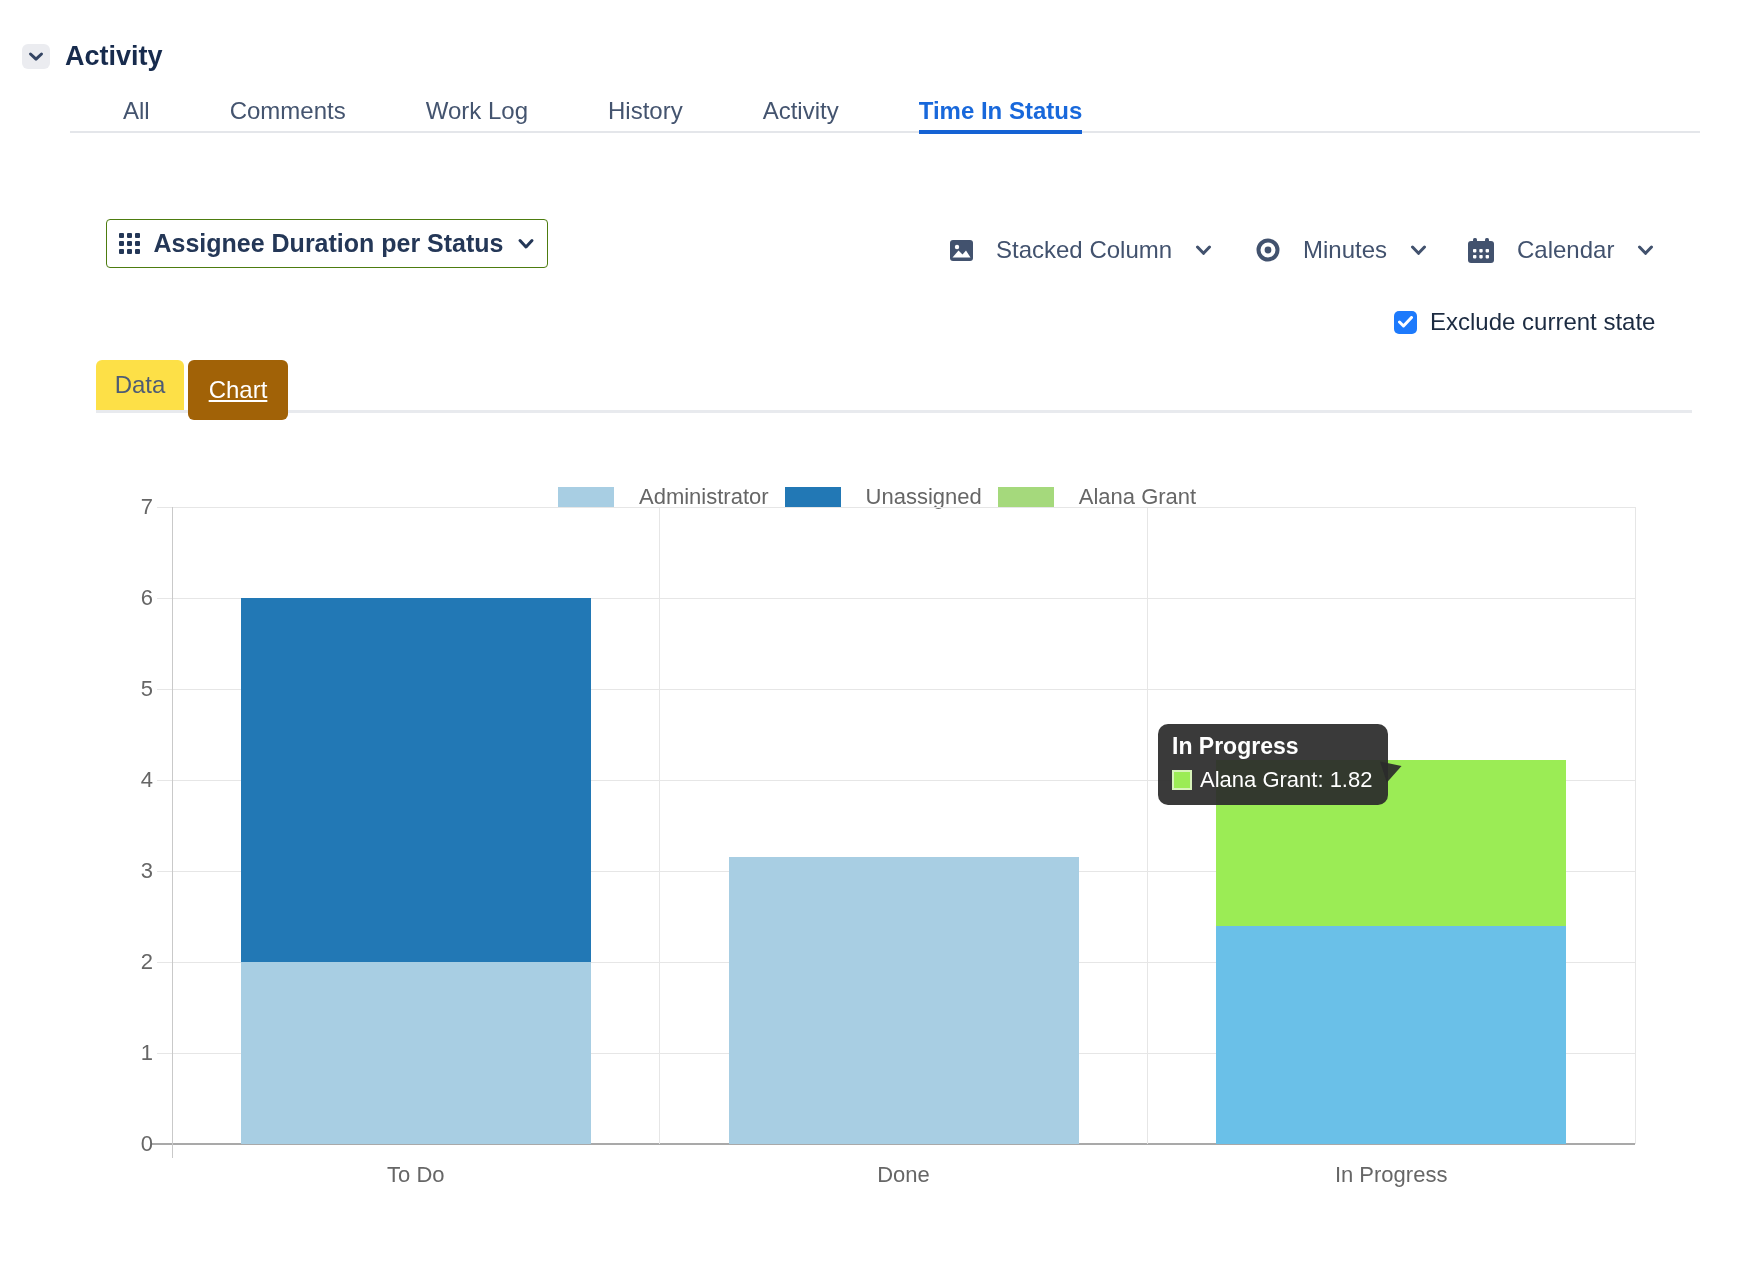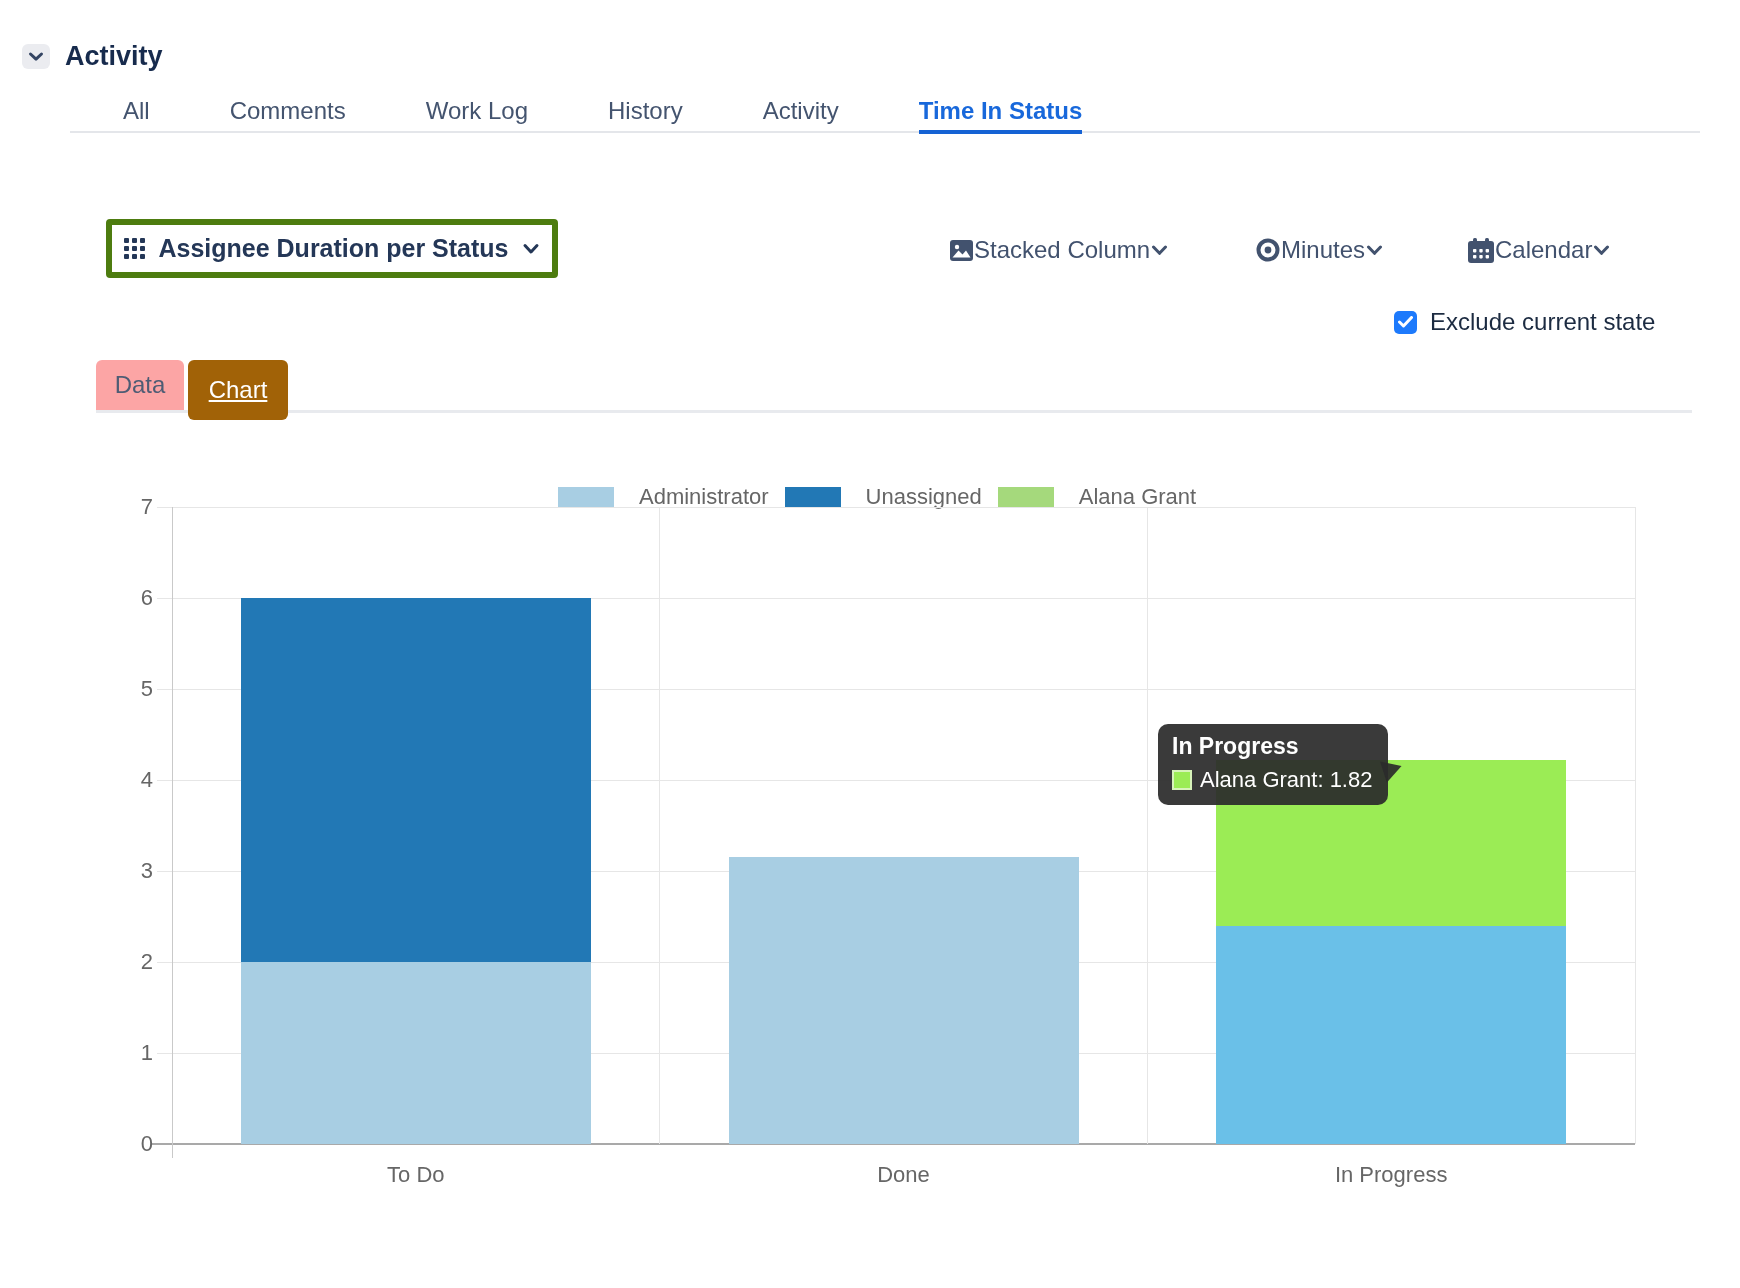--- a/index.html
+++ b/index.html
@@ -16,38 +16,38 @@
   #activity-title{font-size:27px;font-weight:600;color:#172b4d;}
 
   
   #tabs{left:79px;top:97px;display:flex;gap:36px;align-items:flex-end;}
   .tab{font-size:24px;font-weight:500;color:#44546f;padding-bottom:9px;cursor:pointer;white-space:nowrap;margin-left:44px;}
   .tab.active{color:#1868db;font-weight:600;border-bottom:4px solid #1562d4;padding-bottom:5px;}
   #tabs-divider{left:70px;top:131px;width:1630px;height:2px;background:#e4e6ea;}
 
   
   #report-button{left:106px;top:219px;width:440px;height:47px;background:#fff;
-    border:6px solid #4d7c0f;border-radius:4px;display:flex;align-items:center;
+    border:1px solid #4d7c0f;border-radius:4px;display:flex;align-items:center;
     justify-content:center;gap:13px;cursor:pointer;}
   #report-button .label{font-size:25px;font-weight:bold;color:#243757;}
-  .ctrl-group{display:flex;align-items:center;gap:1px;cursor:pointer;height:44px;}
+  .ctrl-group{display:flex;align-items:center;gap:23px;cursor:pointer;height:44px;}
   .ctrl-group .label{font-size:24px;color:#42526e;}
   #ctrl-chart-type{left:950px;top:228px;}
   #ctrl-unit{left:1256px;top:228px;}
   #ctrl-calendar{left:1468px;top:228px;}
 
   #exclude-row{left:1394px;top:292px;display:flex;align-items:center;gap:13px;cursor:pointer;margin-top:16px;}
   #exclude-checkbox{width:23px;height:23px;background:#1d7afc;border-radius:5px;
     display:flex;align-items:center;justify-content:center;}
   #exclude-label{font-size:24px;color:#1c2b41;}
 
   
   .toggle-tab{top:360px;height:50px;display:flex;align-items:center;justify-content:center;
     font-size:24px;border-radius:6px;cursor:pointer;}
-  #toggle-data{left:96px;width:88px;background:#fca5a5;color:#4e5c74;border-radius:6px 6px 0 0;}
+  #toggle-data{left:96px;width:88px;background:#fde047;color:#4e5c74;border-radius:6px 6px 0 0;}
   #toggle-chart{left:188px;width:100px;height:60px;background:#a16207;color:#ffffff;z-index:3;text-decoration:underline;}
   #toggle-divider{left:96px;top:410px;width:1596px;height:3px;background:#e8eaee;}
 
   
   #legend{left:558px;top:468px;display:flex;gap:16px;align-items:center;}
   .legend-item{display:flex;align-items:center;cursor:pointer;margin-top:16px;}
   .legend-swatch{width:56px;height:20px;margin-right:25px;}
   .legend-label{font-size:22px;color:#666666;}
 
   

